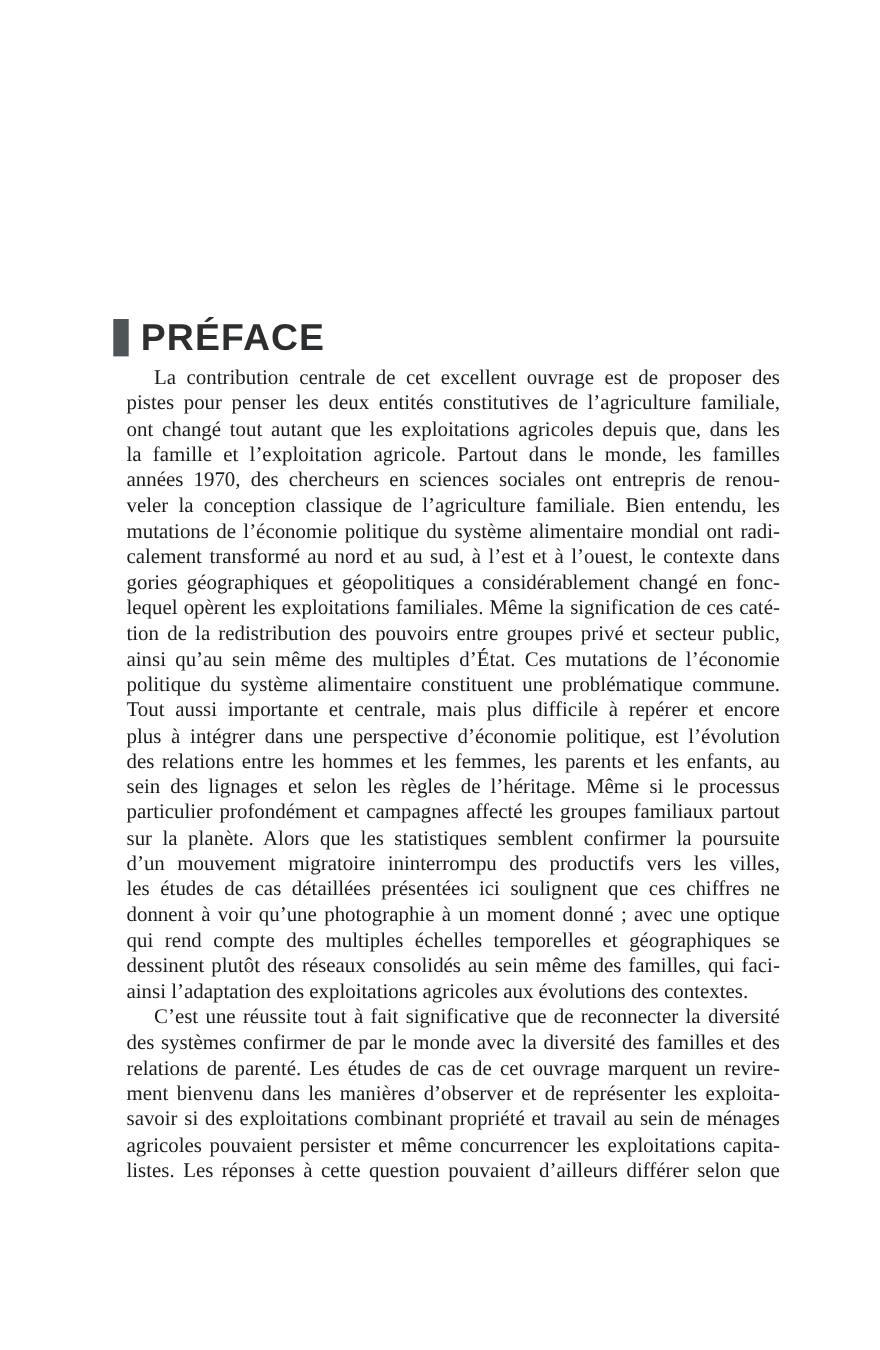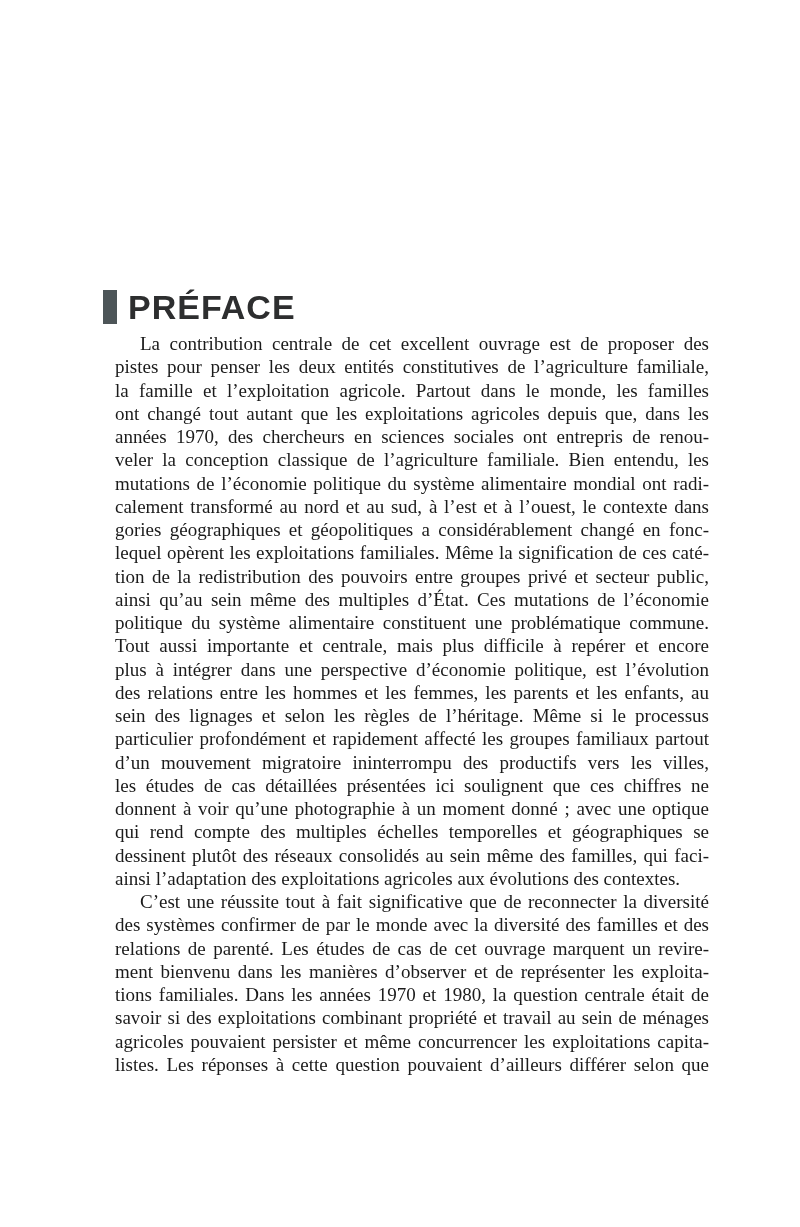--- a/index.html
+++ b/index.html
@@ -66,44 +66,44 @@
 <body>
 
 <div class="page">
   <header class="title-row">
     <span class="title-marker" style="background-color: rgb(77, 85, 88);"></span>
     <h1 class="page-title">PRÉFACE</h1>
   </header>
   <main class="body-text" style="color: rgb(27, 27, 27);">
       <div class="text-line par-start">La contribution centrale de cet excellent ouvrage est de proposer des</div>
       <div class="text-line">pistes pour penser les deux entités constitutives de l’agriculture familiale,</div>
+      <div class="text-line">ont changé tout autant que les exploitations agricoles depuis que, dans les</div>
       <div class="text-line">la famille et l’exploitation agricole. Partout dans le monde, les familles</div>
-      <div class="text-line">ont changé tout autant que les exploitations agricoles depuis que, dans les</div>
       <div class="text-line">années 1970, des chercheurs en sciences sociales ont entrepris de renou-</div>
       <div class="text-line">veler la conception classique de l’agriculture familiale. Bien entendu, les</div>
       <div class="text-line">mutations de l’économie politique du système alimentaire mondial ont radi-</div>
       <div class="text-line">calement transformé au nord et au sud, à l’est et à l’ouest, le contexte dans</div>
       <div class="text-line">gories géographiques et géopolitiques a considérablement changé en fonc-</div>
       <div class="text-line">lequel opèrent les exploitations familiales. Même la signification de ces caté-</div>
       <div class="text-line">tion de la redistribution des pouvoirs entre groupes privé et secteur public,</div>
       <div class="text-line">ainsi qu’au sein même des multiples d’État. Ces mutations de l’économie</div>
       <div class="text-line">politique du système alimentaire constituent une problématique commune.</div>
       <div class="text-line">Tout aussi importante et centrale, mais plus difficile à repérer et encore</div>
       <div class="text-line">plus à intégrer dans une perspective d’économie politique, est l’évolution</div>
       <div class="text-line">des relations entre les hommes et les femmes, les parents et les enfants, au</div>
       <div class="text-line">sein des lignages et selon les règles de l’héritage. Même si le processus</div>
-      <div class="text-line">particulier profondément et rapidement affecté les groupes familiaux partout</div>
+      <div class="text-line">particulier profondément et campagnes affecté les groupes familiaux partout</div>
+      <div class="text-line">sur la planète. Alors que les statistiques semblent confirmer la poursuite</div>
       <div class="text-line">d’un mouvement migratoire ininterrompu des productifs vers les villes,</div>
       <div class="text-line">les études de cas détaillées présentées ici soulignent que ces chiffres ne</div>
       <div class="text-line">donnent à voir qu’une photographie à un moment donné ; avec une optique</div>
       <div class="text-line">qui rend compte des multiples échelles temporelles et géographiques se</div>
       <div class="text-line">dessinent plutôt des réseaux consolidés au sein même des familles, qui faci-</div>
       <div class="text-line par-end">ainsi l’adaptation des exploitations agricoles aux évolutions des contextes.</div>
       <div class="text-line par-start">C’est une réussite tout à fait significative que de reconnecter la diversité</div>
       <div class="text-line">des systèmes confirmer de par le monde avec la diversité des familles et des</div>
       <div class="text-line">relations de parenté. Les études de cas de cet ouvrage marquent un revire-</div>
       <div class="text-line">ment bienvenu dans les manières d’observer et de représenter les exploita-</div>
-      <div class="text-line">tions familiales. Dans les années 1970 et 1980, la question centrale était de</div>
       <div class="text-line">savoir si des exploitations combinant propriété et travail au sein de ménages</div>
       <div class="text-line">agricoles pouvaient persister et même concurrencer les exploitations capita-</div>
       <div class="text-line">listes. Les réponses à cette question pouvaient d’ailleurs différer selon que</div>
     </main>
 </div>
 
 </body></html>

